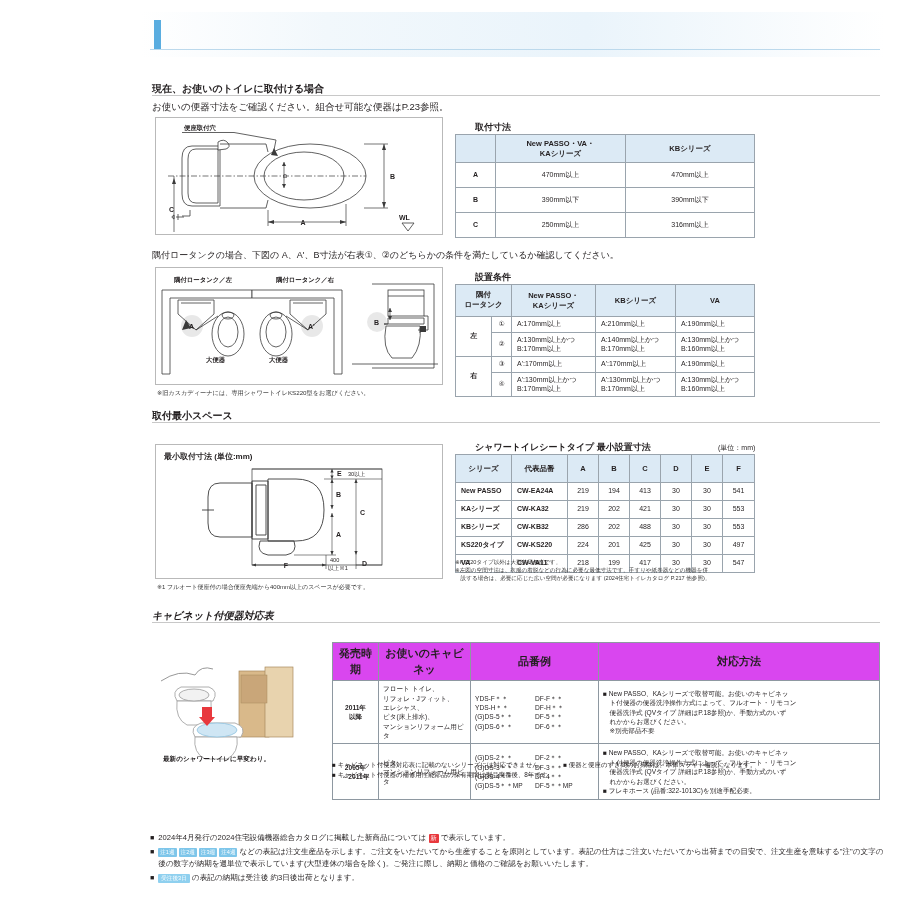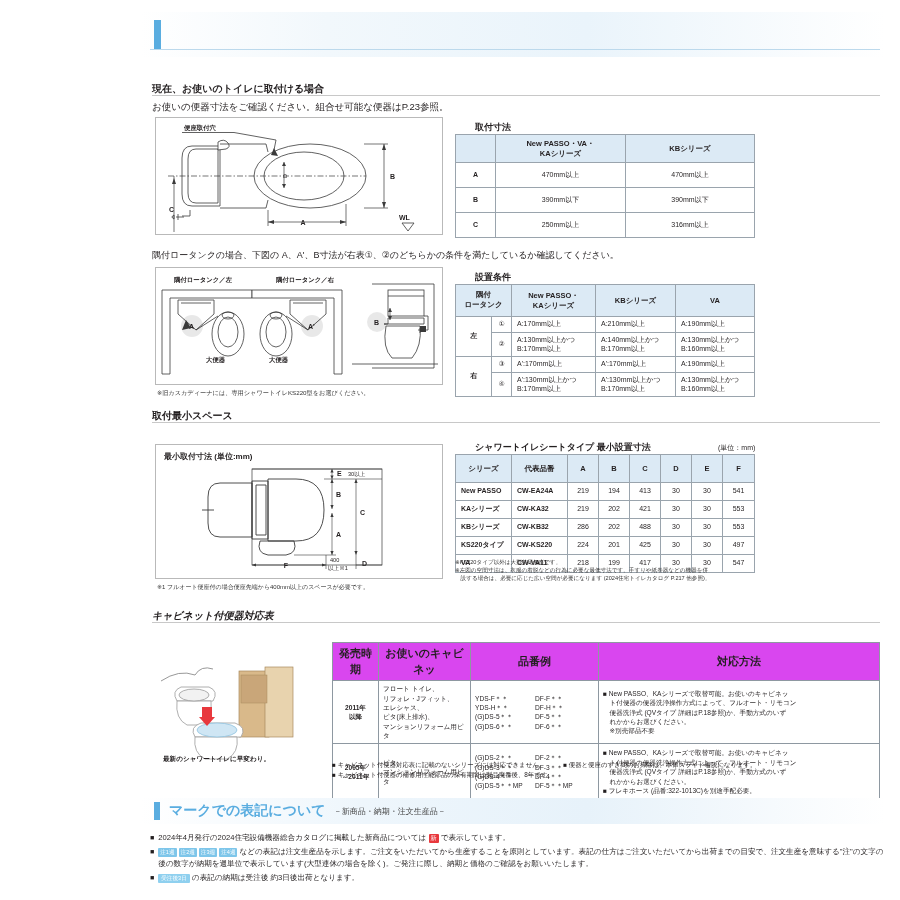--- a/index.html
+++ b/index.html
@@ -594,25 +594,20 @@
   </table>
 
   <div style="position:absolute; left:332px; top:760px; width:548px; font-size:6.4px; line-height:1.6; color:#231f20;">
     <div style="display:flex; gap:18px;">
       <span>■ キャビネット付便器対応表に記載のないシリーズには対応できません。</span>
       <span>■ 便器と便座のすき間のお掃除は、本体スライド着脱になります。</span>
     </div>
     <div>■ キャビネット付便器の補修用性能部品の保有期間は製品廃番後、8年です。</div>
   </div>
 
-  <div class="foot-banner">
-    <div class="foot-bar"></div>
-    <div class="foot-title">マークでの表記について</div>
-    <div class="foot-sub">－新商品・納期・注文生産品－</div>
-  </div>
 
   <div class="foot-list">
     <div class="foot-row">
       <span class="bl">■</span>
       <span>
         <span>2024年4月発行の2024住宅設備機器総合カタログに掲載した新商品については</span>
         <span class="badge-new">新</span>
         <span>で表示しています。</span>
       </span>
     </div>

